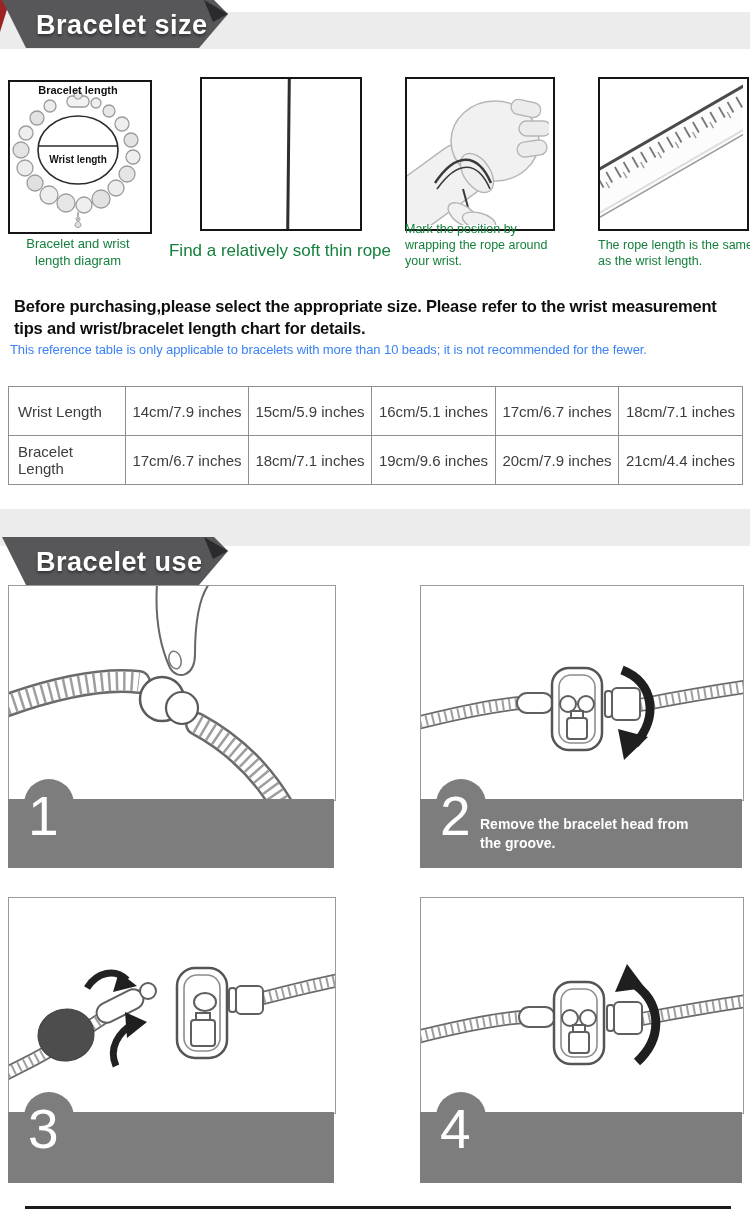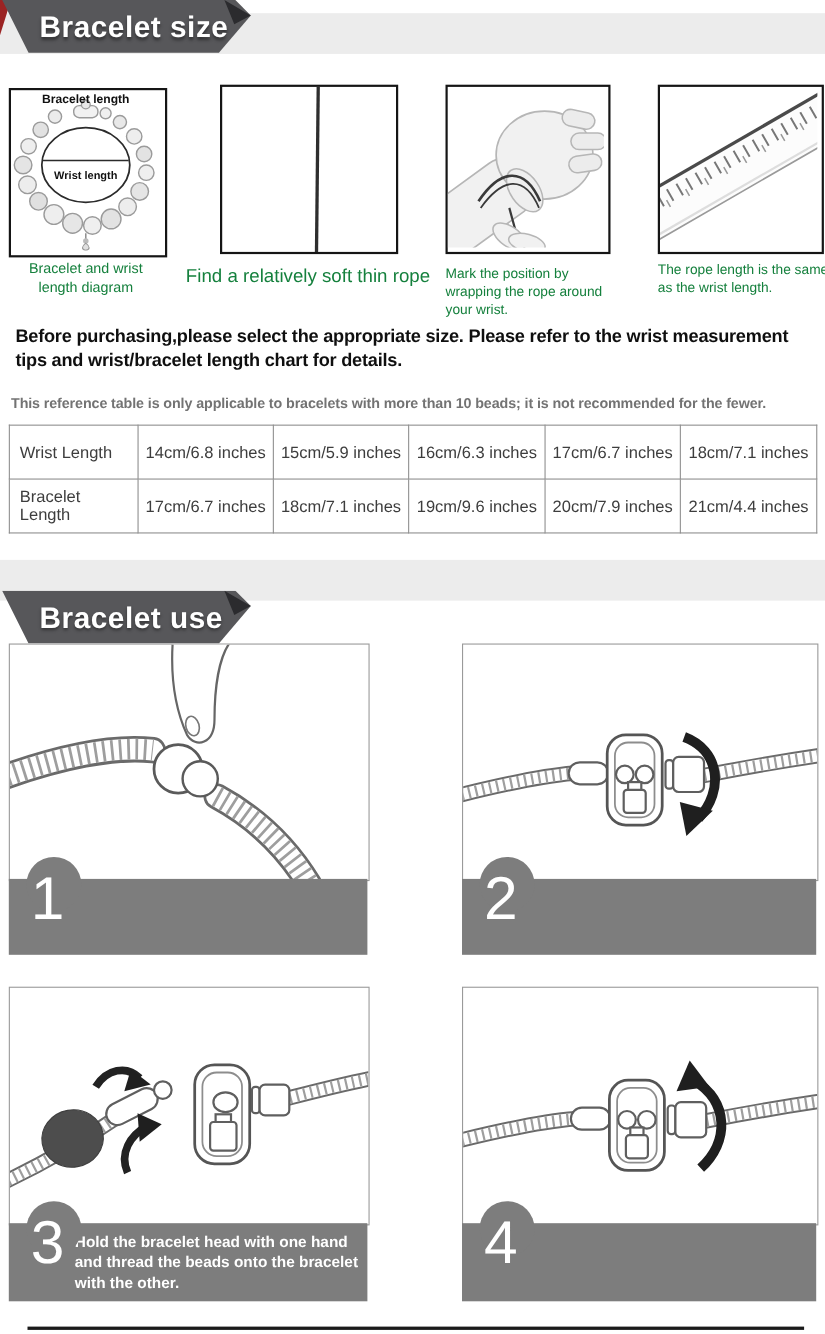--- a/index.html
+++ b/index.html
@@ -13,22 +13,22 @@
                letter-spacing:.5px;text-shadow:0 2px 3px rgba(0,0,0,.45);white-space:nowrap;}
 
   
   .photo-box{position:absolute;border:2px solid #151515;background:#fff;overflow:hidden;}
   .cap{position:absolute;font-weight:400;color:#15803d;line-height:1.28;}
   .cap.center{text-align:center;}
   .rope-line{position:absolute;left:54%;top:-2px;width:3px;height:104%;background:#2e2e2e;transform:rotate(.6deg);}
 
   .notice{position:absolute;left:14px;top:296px;width:730px;font-size:16.5px;font-weight:700;
           color:#0f0f0f;line-height:1.32;letter-spacing:-0.2px;}
-  .warning{position:absolute;left:10px;top:359px;width:740px;font-size:13px;font-weight:700;
-           color:#737373;white-space:nowrap;letter-spacing:-0.1px;}
+  .warning{position:absolute;left:10px;top:342px;width:740px;font-size:13px;font-weight:400;
+           color:#3b82f6;white-space:nowrap;letter-spacing:-0.1px;}
 
   
   table.size{position:absolute;left:8px;top:386px;width:734px;border-collapse:collapse;table-layout:fixed;}
   table.size td{border:1px solid #8f8f8f;height:48px;font-size:15px;color:#3d3d3d;text-align:center;
                 padding:0 2px;background:#fff;}
   table.size td.lbl{text-align:left;padding-left:9px;}
 
   
   .panel-box{position:absolute;border:1px solid #9a9a9a;background:#fff;overflow:hidden;}
   .bar{position:absolute;background:#7d7d7d;display:flex;align-items:center;}
@@ -112,21 +112,21 @@
       <rect x="112" y="42" width="32" height="15" rx="7.5" fill="#ececec" stroke="#b6b6b6" stroke-width="1.4"></rect>
       <rect x="110" y="62" width="30" height="15" rx="7.5" transform="rotate(-8 125 69)" fill="#ececec" stroke="#b6b6b6" stroke-width="1.4"></rect>
       <ellipse cx="70" cy="94" rx="13" ry="22" transform="rotate(-35 70 94)" fill="#efefef" stroke="#b6b6b6" stroke-width="1.4"></ellipse>
       <path d="M28,104 C48,74 70,72 84,104" stroke="#3a3a3a" stroke-width="2.4" fill="none"></path>
       <path d="M30,110 C50,82 70,80 83,110" stroke="#3a3a3a" stroke-width="1.6" fill="none"></path>
       <path d="M56,110 L62,132" stroke="#3a3a3a" stroke-width="2" fill="none"></path>
       <ellipse cx="56" cy="136" rx="17" ry="9" transform="rotate(35 56 136)" fill="#f1f1f1" stroke="#b6b6b6" stroke-width="1.4"></ellipse>
       <ellipse cx="72" cy="142" rx="17" ry="8" transform="rotate(15 72 142)" fill="#f1f1f1" stroke="#b6b6b6" stroke-width="1.4"></ellipse>
     </svg>
   </div>
-  <div class="cap" style="left:405px;top:241px;width:162px;font-size:12.5px;">Mark the position by wrapping the rope around your wrist.</div>
+  <div class="cap" style="left:405px;top:221px;width:162px;font-size:12.5px;">Mark the position by wrapping the rope around your wrist.</div>
 
   <div class="photo-box" style="left:598px;top:77px;width:147px;height:150px;">
     <svg width="143" height="146" viewBox="0 0 143 146">
       <g transform="rotate(-30 71 73)">
         <rect x="-50" y="52" width="280" height="42" fill="#fcfcfc" stroke="#9a9a9a" stroke-width="1.5"></rect>
         <line x1="-50" y1="52" x2="230" y2="52" stroke="#4a4a4a" stroke-width="3"></line>
         <line x1="-46" y1="64" x2="230" y2="64" stroke="#777" stroke-width="12" stroke-dasharray="1.8 8.2"></line>
         <line x1="-41" y1="70" x2="230" y2="70" stroke="#999" stroke-width="7" stroke-dasharray="1.4 18.6"></line>
         <line x1="-50" y1="90" x2="230" y2="90" stroke="#dddddd" stroke-width="2"></line>
       </g>
@@ -142,23 +142,23 @@
         <col style="width:117px">
         <col style="width:123px">
         <col style="width:123px">
         <col style="width:124px">
         <col style="width:123px">
         <col style="width:124px">
       </colgroup>
     <tbody>
         <tr>
       <td class="lbl">Wrist Length</td>
-      <td>14cm/6.8 inches</td>
+      <td>14cm/7.9 inches</td>
       <td>15cm/5.9 inches</td>
-      <td>16cm/6.3 inches</td>
+      <td>16cm/5.1 inches</td>
       <td>17cm/6.7 inches</td>
       <td>18cm/7.1 inches</td>
     </tr>
     <tr>
       <td class="lbl">Bracelet Length</td>
       <td>17cm/6.7 inches</td>
       <td>18cm/7.1 inches</td>
       <td>19cm/9.6 inches</td>
       <td>20cm/7.9 inches</td>
       <td>21cm/4.4 inches</td>
@@ -212,20 +212,21 @@
       <rect class="part" x="146" y="132" width="20" height="21" rx="3"></rect>
       <rect class="part" x="184" y="105" width="7" height="26" rx="3"></rect>
       <rect class="part" x="191" y="102" width="28" height="32" rx="5"></rect>
       <path d="M201,84 C233,96 238,132 214,158" stroke="#1f1f1f" stroke-width="9" fill="none"></path>
       <polygon class="ink" points="197,143 227,151 203,174"></polygon>
     </svg>
   </div>
   <div class="bar" style="left:420px;top:799px;width:322px;height:69px;">
     <div class="bump"></div>
     <div class="num">2</div>
+    <div class="step-text w228">Remove the bracelet head from the groove.</div>
   </div>
 
   <div class="panel-box" style="left:8px;top:897px;width:326px;height:215px;">
     <svg width="326" height="215" viewBox="0 0 326 215">
       <path class="cblB-o" d="M-8,178 C30,160 62,142 100,116"></path>
       <path class="cblB-i" d="M-8,178 C30,160 62,142 100,116"></path>
       <path class="cblB-h" d="M-8,178 C30,160 62,142 100,116"></path>
       <path class="cblB-o" d="M254,100 C285,92 310,86 330,82"></path>
       <path class="cblB-i" d="M254,100 C285,92 310,86 330,82"></path>
       <path class="cblB-h" d="M254,100 C285,92 310,86 330,82"></path>
@@ -241,21 +242,20 @@
       <ellipse class="part" cx="196" cy="104" rx="11" ry="9"></ellipse>
       <rect class="part" x="187" y="115" width="14" height="8"></rect>
       <rect class="part" x="182" y="122" width="24" height="26" rx="3"></rect>
       <rect class="part" x="220" y="90" width="7" height="24" rx="3"></rect>
       <rect class="part" x="227" y="88" width="27" height="28" rx="5"></rect>
     </svg>
   </div>
   <div class="bar" style="left:8px;top:1112px;width:326px;height:71px;">
     <div class="bump"></div>
     <div class="num">3</div>
-    <div class="step-text w272">Hold the bracelet head with one hand and thread the beads onto the bracelet with the other.</div>
   </div>
 
   <div class="panel-box" style="left:420px;top:897px;width:322px;height:215px;">
     <svg width="322" height="215" viewBox="0 0 322 215">
       <path class="cblB-o" d="M-8,140 C40,128 75,121 102,119"></path>
       <path class="cblB-i" d="M-8,140 C40,128 75,121 102,119"></path>
       <path class="cblB-h" d="M-8,140 C40,128 75,121 102,119"></path>
       <path class="cblB-o" d="M221,121 C257,114 297,107 332,102"></path>
       <path class="cblB-i" d="M221,121 C257,114 297,107 332,102"></path>
       <path class="cblB-h" d="M221,121 C257,114 297,107 332,102"></path>

